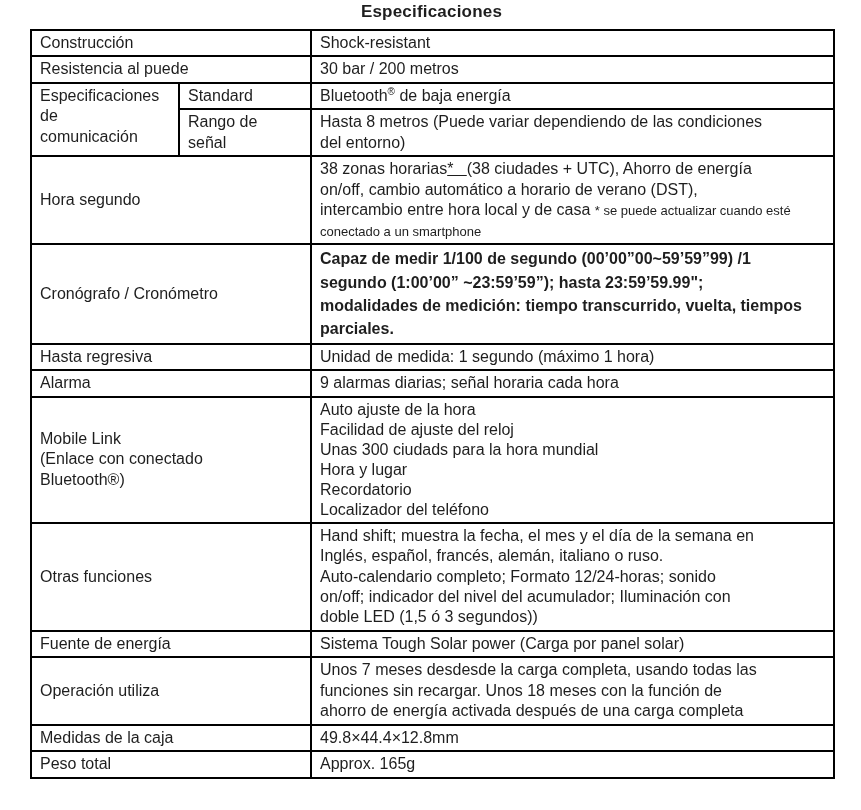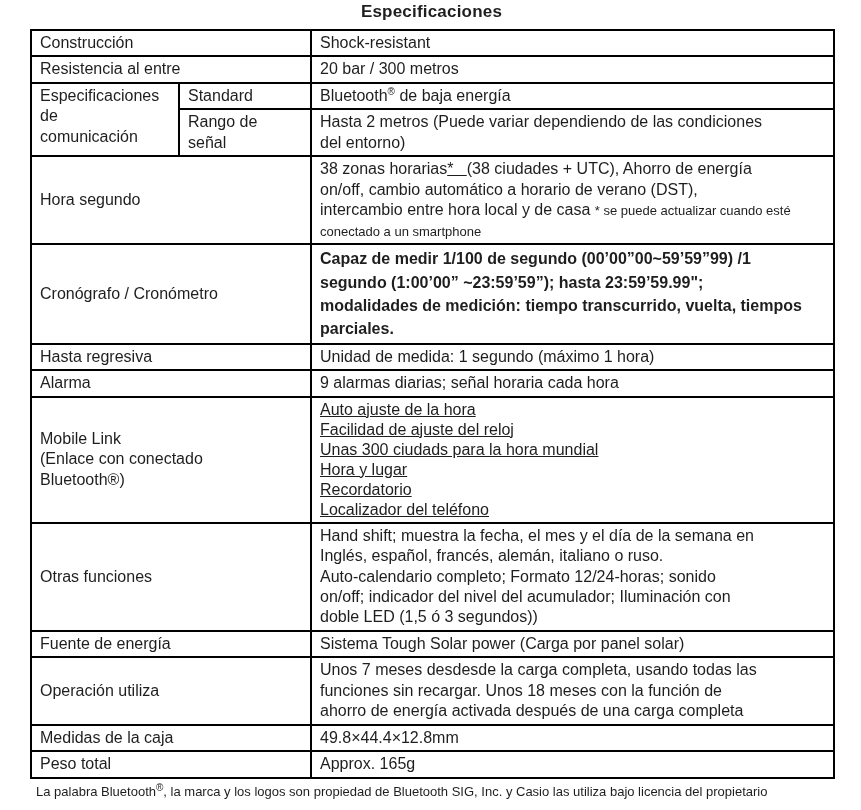--- a/index.html
+++ b/index.html
@@ -29,21 +29,21 @@
     border: 2px solid #000000;
     padding: 2px 8px;
     font-size: 16px;
     line-height: 1.28;
     vertical-align: middle;
     overflow: hidden;
   }
   .pre { white-space: pre-line; }
   .top { vertical-align: top; }
   .lh-tall { line-height: 1.46; font-weight: bold; }
-  .lh-tight { line-height: 1.25; text-decoration: underline; }
+  .lh-tight { line-height: 1.25; }
   .note { font-size: 13px; }
   .star-u { text-decoration: underline; }
   sup { font-size: 10px; line-height: 0; }
   .footer {
     font-size: 13px;
     margin: 5px 0 0 6px;
     color: #1e1e1e;
   }
 </style>
 </head>
@@ -60,36 +60,36 @@
       <col style="width:523px">
     </colgroup>
     <tbody>
 
       <tr>
         <td colspan="2">Construcción</td>
         <td>Shock-resistant</td>
       </tr>
 
       <tr>
-        <td colspan="2">Resistencia al entre</td>
-        <td>20 bar / 300 metros</td>
+        <td colspan="2">Resistencia al puede</td>
+        <td>30 bar / 200 metros</td>
       </tr>
 
       <tr>
         <td rowspan="2" class="pre top">Especificaciones
 de
 comunicación</td>
         <td>Standard</td>
         <td><span>Bluetooth</span><sup>®</sup><span> de baja energía</span></td>
       </tr>
 
       <tr>
         <td class="pre top">Rango de
 señal</td>
-        <td class="pre top">Hasta 2 metros (Puede variar dependiendo de las condiciones
+        <td class="pre top">Hasta 8 metros (Puede variar dependiendo de las condiciones
 del entorno)</td>
       </tr>
 
       <tr>
         <td colspan="2">Hora segundo</td>
         <td class="pre top"><span>38 zonas horarias</span><span class="star-u">*&nbsp;&nbsp;&nbsp;</span><span>(38 ciudades + UTC), Ahorro de energía
 on/off, cambio automático a horario de verano (DST),
 intercambio entre hora local y de casa </span><span class="note">* se puede actualizar cuando esté conectado a un smartphone</span></td>
       </tr>
 
@@ -150,15 +150,14 @@
       </tr>
 
       <tr>
         <td colspan="2">Peso total</td>
         <td>Approx. 165g</td>
       </tr>
 
     </tbody>
   </table>
 
-  <p class="footer"><span>La palabra Bluetooth</span><sup>®</sup><span>, la marca y los logos son propiedad de Bluetooth SIG, Inc. y Casio las utiliza bajo licencia del propietario</span></p>
 
 </div>
 
 </body></html>

